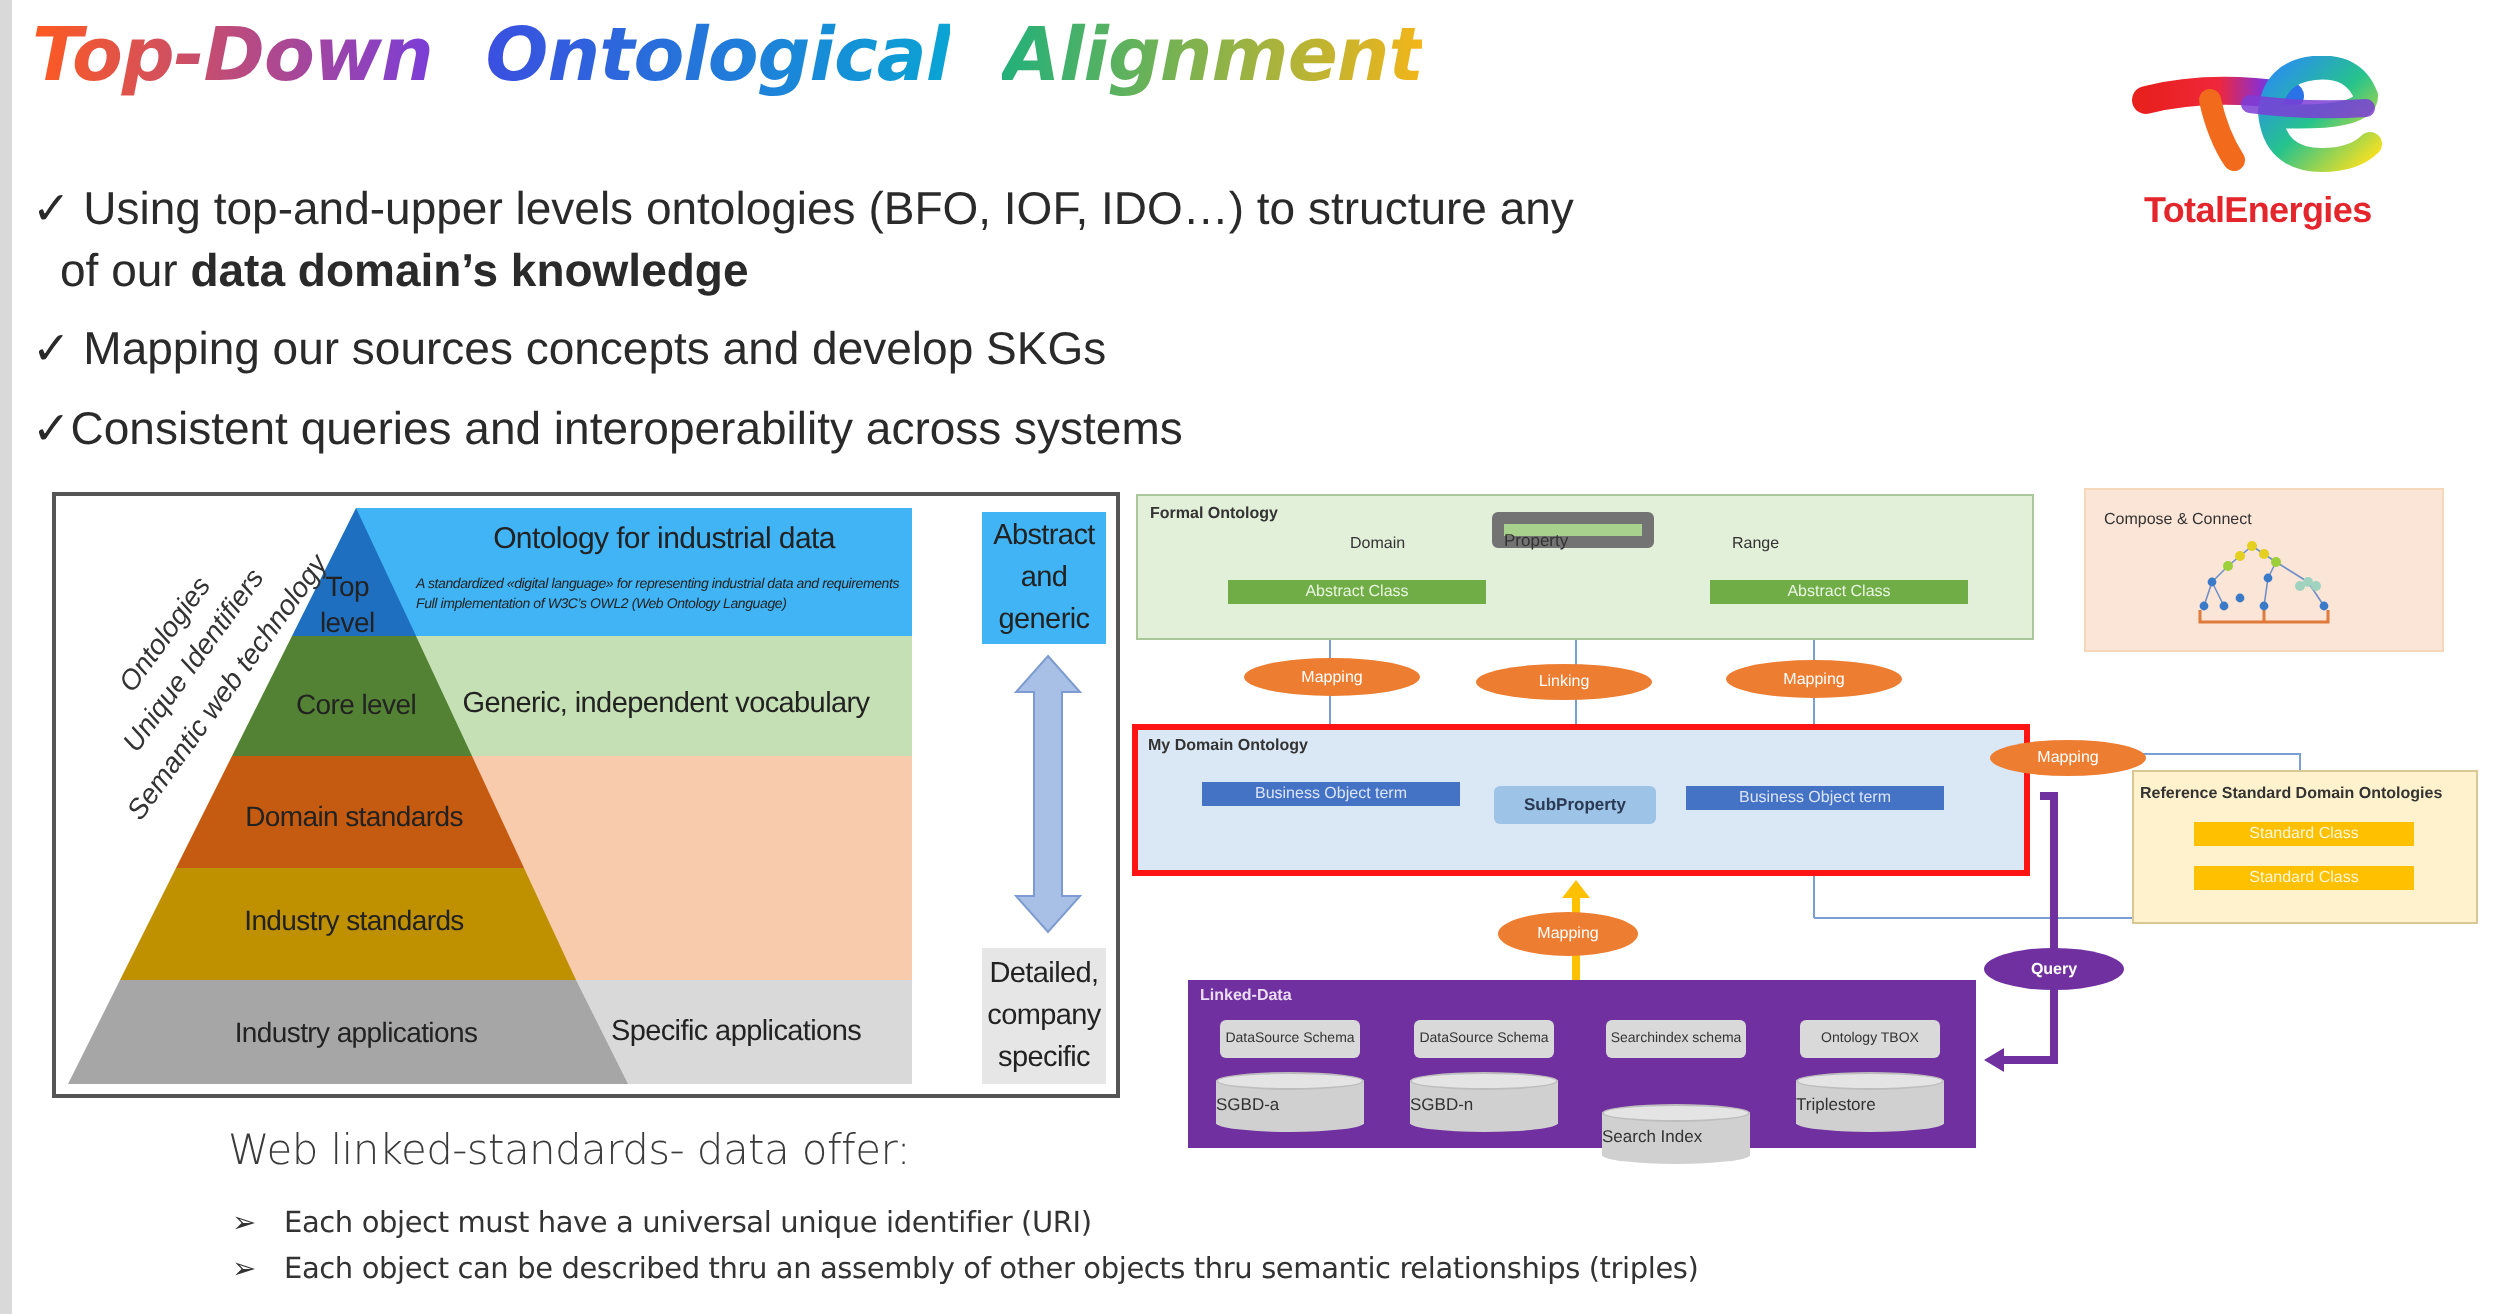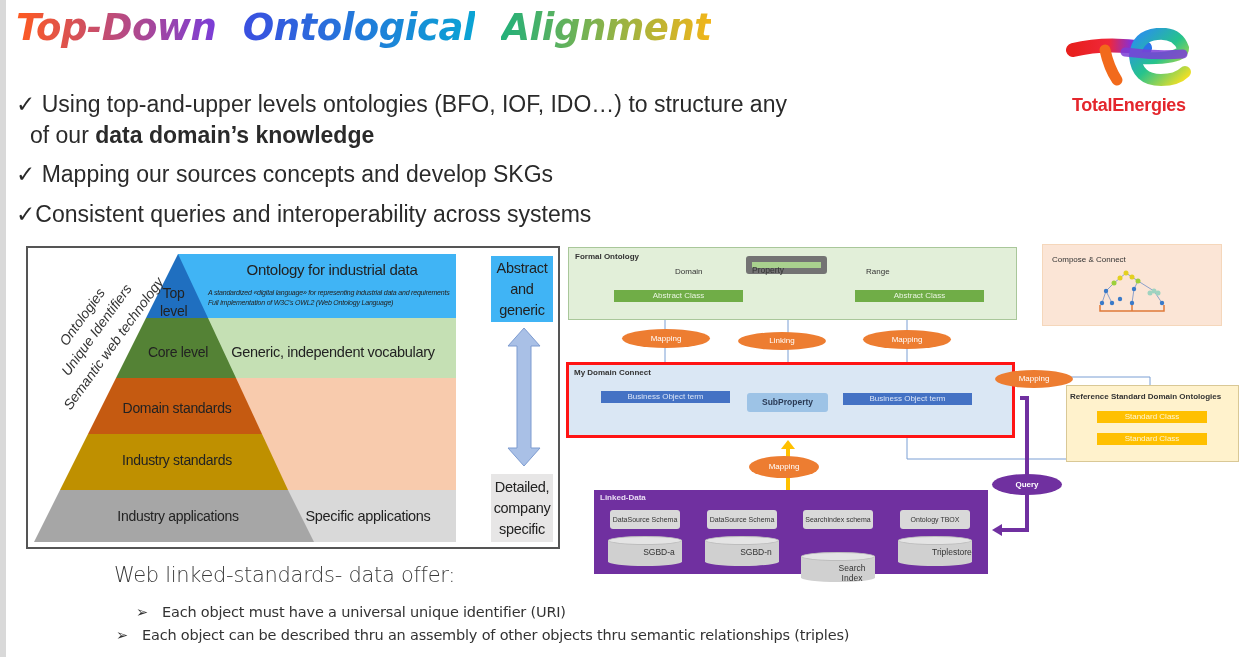--- a/index.html
+++ b/index.html
@@ -47,21 +47,21 @@
   .subprop { position: absolute; left: 747px; top: 393px; width: 81px; height: 19px; background: #9dc3e6; border-radius: 3px; font-size: 8.5px; color: #2a3a55; text-align: center; line-height: 19px; font-weight: bold; }
   .box-compose { position: absolute; left: 1042px; top: 244px; width: 180px; height: 82px; background: #fbe5d6; border: 1px solid #f5d7bb; }
   .box-ref { position: absolute; left: 1066px; top: 385px; width: 173px; height: 77px; background: #fff2cc; border: 1px solid #d9c896; }
   .yellow-bar { position: absolute; height: 12px; background: #ffc000; color: #fff6d5; font-size: 8px; text-align: center; line-height: 12px; }
   .box-linked { position: absolute; left: 594px; top: 490px; width: 394px; height: 84px; background: #7030a0; }
   .schema { position: absolute; width: 70px; height: 19px; background: #d9d9d9; border-radius: 3px; color: #333; font-size: 7px; text-align: center; line-height: 8px; display: flex; align-items: center; justify-content: center; }
   .cyl { position: absolute; width: 74px; height: 30px; }
   .cyl .body { position: absolute; left: 0; top: 4px; width: 74px; height: 22px; background: #d0d0d0; }
   .cyl .top { position: absolute; left: 0; top: 0; width: 74px; height: 9px; border-radius: 50%; background: #e4e4e4; border: 1px solid #bdbdbd; }
   .cyl .bot { position: absolute; left: 0; top: 21px; width: 74px; height: 9px; border-radius: 50%; background: #d0d0d0; }
-  .cyl .t { position: absolute; left: 0; top: 11px; width: 68px; text-align: center; font-size: 8.5px; color: #333; z-index: 2; padding-left: 34px; }
+  .cyl .t { position: absolute; left: 0; top: 11px; width: 68px; font-size: 8.5px; color: #333; z-index: 2; }
 
   
   .web-title { position: absolute; left: 114px; top: 563px; font-size: 21px; color: #3a3a3a; font-family: "DejaVu Sans", sans-serif; font-weight: 300; letter-spacing: -0.3px; }
   .sub-bullet { position: absolute; left: 116px; font-size: 14.5px; color: #333; white-space: nowrap; font-family: "DejaVu Sans", sans-serif; letter-spacing: -0.2px; }
   .sub-bullet .arr { display: inline-block; width: 26px; color: #333; }
 </style>
 </head>
 <body>
 
 <div class="left-bar"></div>
@@ -179,21 +179,21 @@
   <div class="green-bar" style="left:33px;top:42px;width:129px;">Abstract Class</div>
   <div class="green-bar" style="left:274px;top:42px;width:129px;">Abstract Class</div>
 </div>
 <div class="prop-box">Property</div>
 
 <div class="ellipse orange" style="left:622px;top:329px;width:88px;height:19px;line-height:19px;">Mapping</div>
 <div class="ellipse orange" style="left:738px;top:332px;width:88px;height:18px;line-height:18px;">Linking</div>
 <div class="ellipse orange" style="left:863px;top:330px;width:88px;height:19px;line-height:19px;">Mapping</div>
 
 <div class="box-domain">
-  <div class="lbl-sm" style="left:5px;top:3px;font-weight:bold;color:#333;">My Domain Connect</div>
+  <div class="lbl-sm" style="left:5px;top:3px;font-weight:bold;color:#333;">My Domain Ontology</div>
   <div class="blue-bar" style="left:32px;top:26px;width:129px;">Business Object term</div>
   <div class="blue-bar" style="left:274px;top:28px;width:129px;">Business Object term</div>
 </div>
 <div class="subprop">SubProperty</div>
 
 <div class="ellipse orange" style="left:995px;top:370px;width:78px;height:18px;line-height:18px;z-index:3;">Mapping</div>
 
 <div class="box-compose">
   <div class="lbl-sm" style="left:9px;top:10px;">Compose &amp; Connect</div>
   <svg class="abs" style="left:55px;top:24px;" width="80" height="50">
@@ -273,18 +273,18 @@
     </div>
   <div class="cyl" style="left:304px;top:46px;">
       <div class="bot"></div>
       <div class="body"></div>
       <div class="top"></div>
       <div class="t">Triplestore</div>
     </div>
 </div>
 
 <div class="web-title">Web linked-standards- data offer:</div>
-<div class="sub-bullet" style="top:604px;margin-left:20px;">
+<div class="sub-bullet" style="top:604px;">
   <span class="arr">➢</span><span>Each object must have a universal unique identifier (URI)</span>
 </div>
 <div class="sub-bullet" style="top:627px;">
   <span class="arr">➢</span><span>Each object can be described thru an assembly of other objects thru semantic relationships (triples)</span>
 </div>
 
 </body></html>

